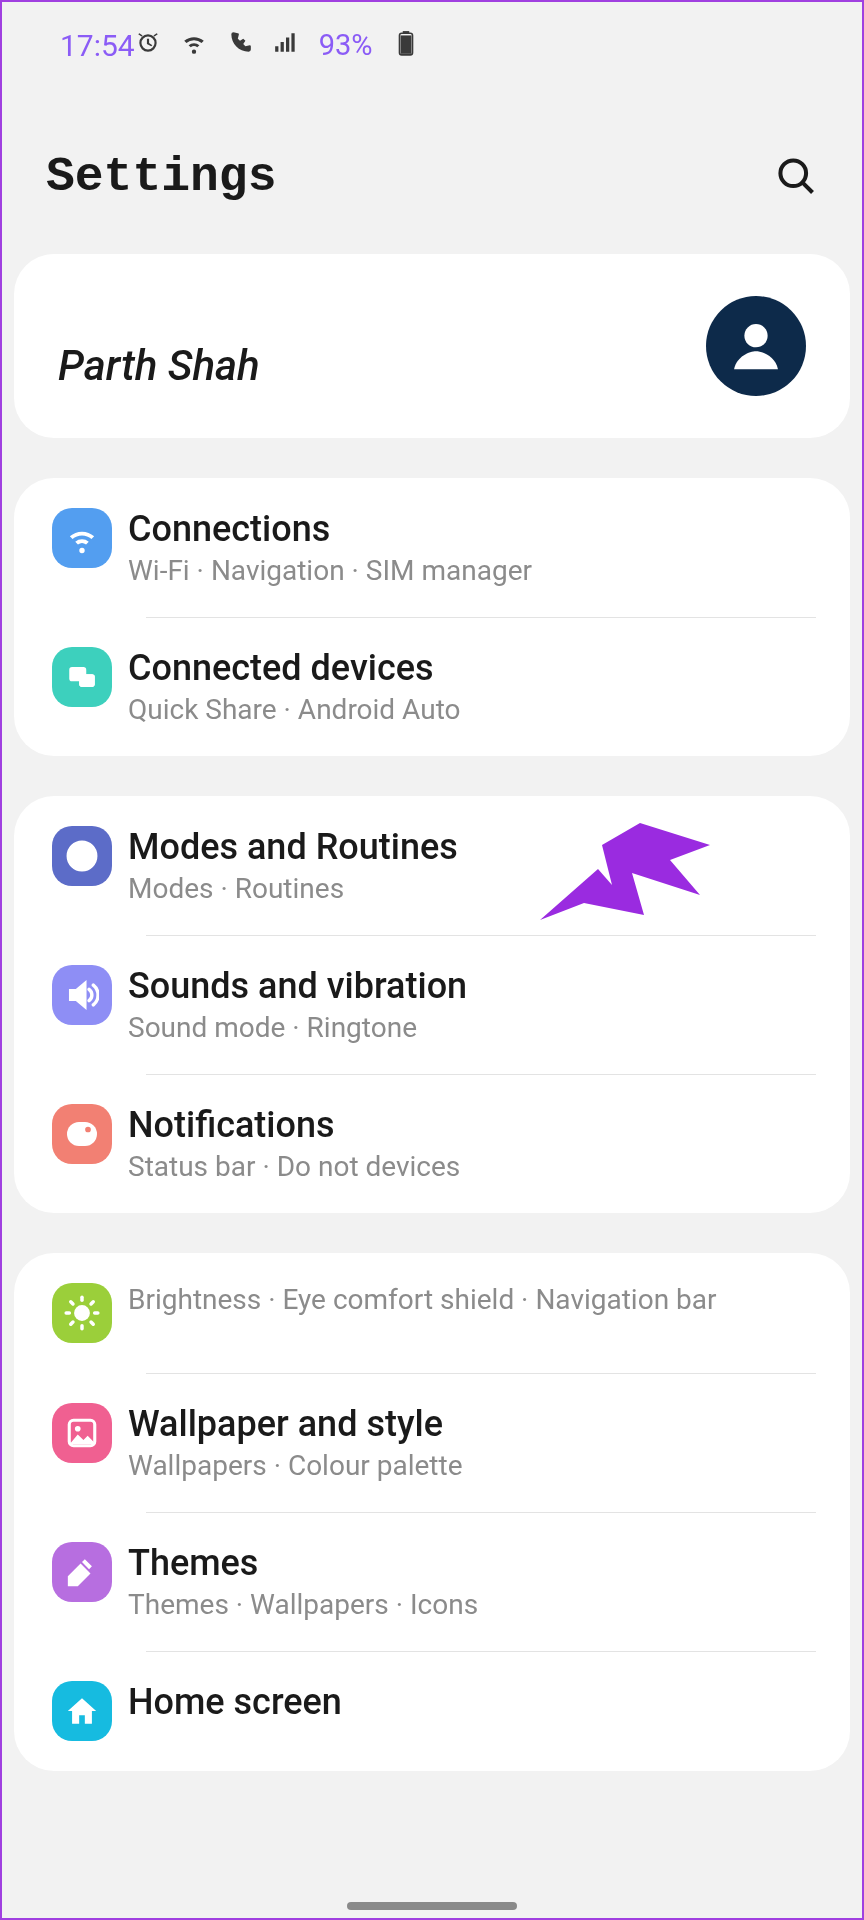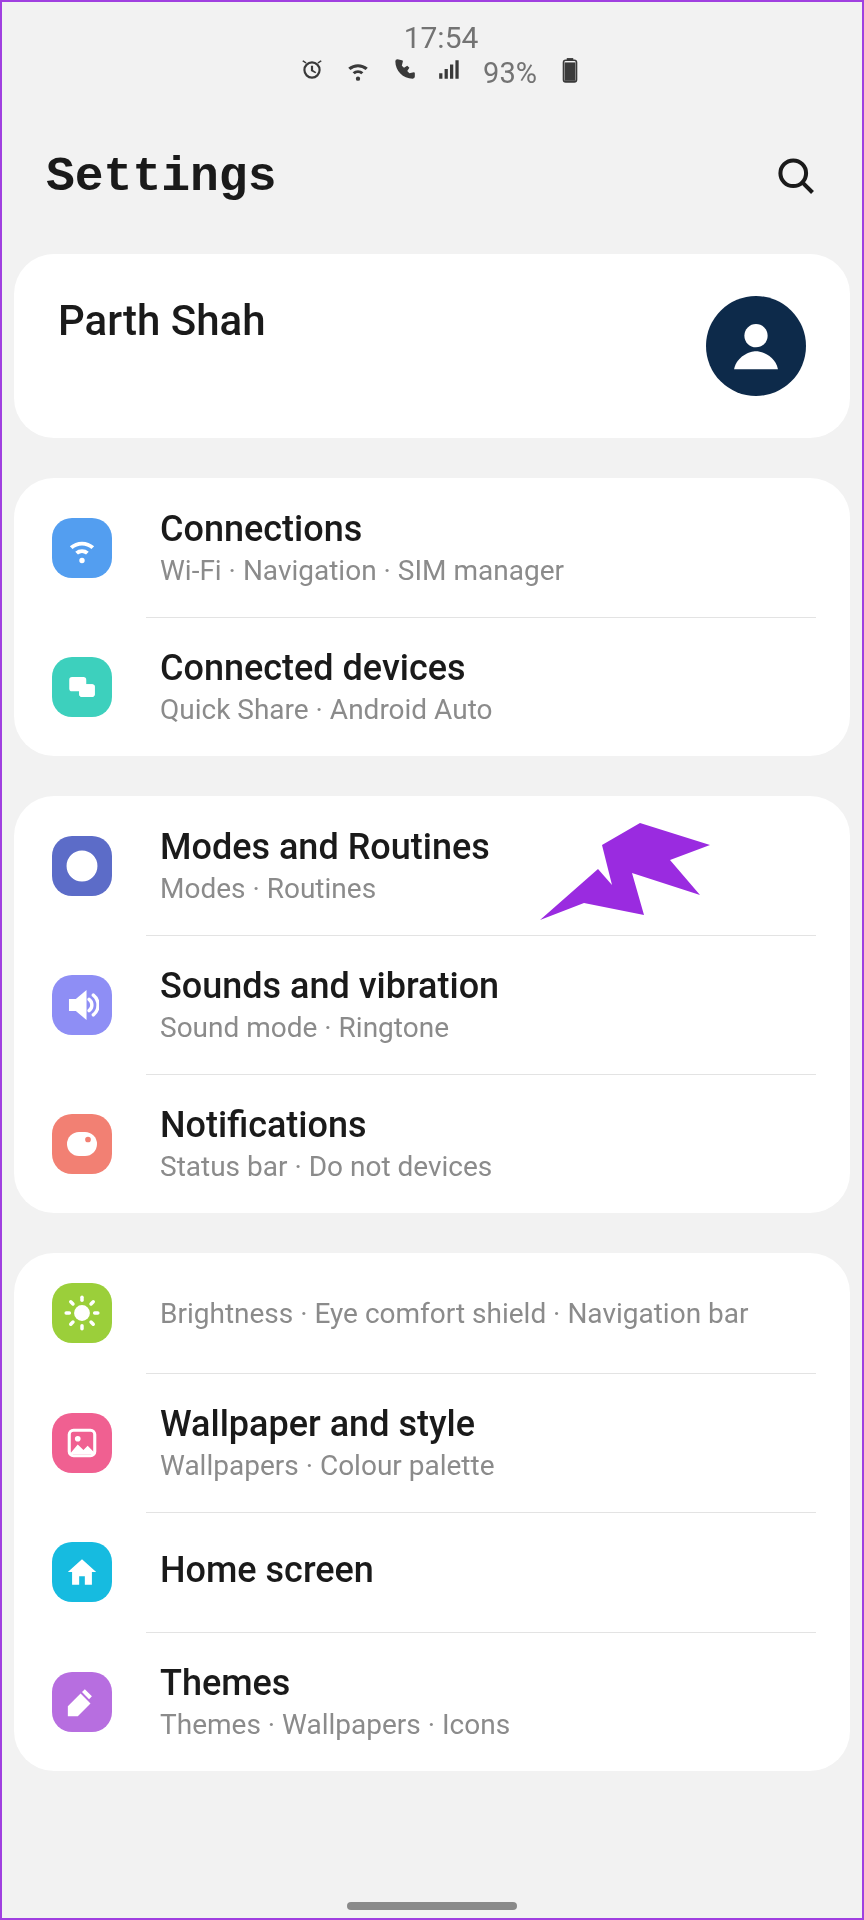--- a/index.html
+++ b/index.html
@@ -17,22 +17,21 @@
     border: 2px solid #a040e0;
     pointer-events: none;
     z-index: 100;
   }
   .status-bar {
     display: flex;
     align-items: center;
     padding: 20px 42px 10px 60px;
     height: 80px;
     font-size: 30px;
-    color: #737373;
-    flex-direction: column;
+    color: #8b5cf6;
   }
   .status-right {
     display: flex;
     align-items: center;
     gap: 20px;
     font-size: 30px;
   }
   .status-right svg { width: 26px; height: 26px; fill:#3a3a3a; }
   .header {
     display: flex;
@@ -51,23 +50,24 @@
     border: none;
   }
   .card {
     background: #fff;
     margin: 0 14px 40px 14px;
     border-radius: 40px;
     overflow: hidden;
   }
   .account-item {
     display: flex;
-    align-items: flex-start;
+    align-items: flex-end;
     padding: 42px 44px 42px 44px;
     gap: 31px;
+    font-style: italic;
   }
   .account-text { flex: 1; min-width:0; }
   .account-name {
     font-size: 42px;
     font-weight: 500;
     color: #1a1a1a;
     margin-bottom: 6px;
   }
   .account-sub {
     font-size: 30px;
@@ -79,22 +79,22 @@
     height: 100px;
     border-radius: 50%;
     background: #0d2a4a;
     display: flex;
     align-items: center;
     justify-content: center;
     flex-shrink: 0;
   }
   .list-item {
     display: flex;
-    align-items: center;
-    gap: 48px;
+    align-items: flex-start;
+    gap: 16px;
     padding: 30px 44px 30px 38px;
     position: relative;
   }
   .list-item + .list-item::before {
     content: "";
     position: absolute;
     top: 0;
     left: 132px;
     right: 34px;
     height: 1px;
@@ -299,38 +299,38 @@
             <circle cx="9" cy="9" r="2"></circle>
             <path d="M4 19l5-6 4 4 3-3 5 5v1H4z"></path>
           </svg>
         </div>
         <div class="item-text">
           <div class="item-title">Wallpaper and style</div>
           <div class="item-sub">Wallpapers  ·  Colour palette</div>
         </div>
       </div>
       <div class="list-item">
-        <div class="icon-box" style="background: rgb(22, 187, 224);">
-          <svg width="34" height="34" viewBox="0 0 24 24">
-            <path d="M12 3l10 9h-3v9h-5v-6h-4v6H5v-9H2z"></path>
-          </svg>
-        </div>
-        <div class="item-text">
-          <div class="item-title">Home screen</div>
-        </div>
-      </div>
-      <div class="list-item">
         <div class="icon-box" style="background: rgb(183, 110, 224);">
           <svg width="34" height="34" viewBox="0 0 24 24">
             <path d="M14 3l5 5-2 2-5-5zM11 6l7 7-9 9H2v-7z"></path>
           </svg>
         </div>
         <div class="item-text">
           <div class="item-title">Themes</div>
           <div class="item-sub">Themes  ·  Wallpapers  ·  Icons</div>
+        </div>
+      </div>
+      <div class="list-item">
+        <div class="icon-box" style="background: rgb(22, 187, 224);">
+          <svg width="34" height="34" viewBox="0 0 24 24">
+            <path d="M12 3l10 9h-3v9h-5v-6h-4v6H5v-9H2z"></path>
+          </svg>
+        </div>
+        <div class="item-text">
+          <div class="item-title">Home screen</div>
         </div>
       </div>
     </div>
   </div>
 
 <div class="arrow-annotation">
   <svg width="200" height="140" viewBox="0 0 200 140">
     <path d="M 20 105 L 78 54 L 92 70 L 82 30 L 120 8 L 190 30 L 150 45 L 180 80 L 112 58 L 124 100 L 64 88 L 20 105 Z" fill="#9a2be0"></path>
   </svg>
 </div>

